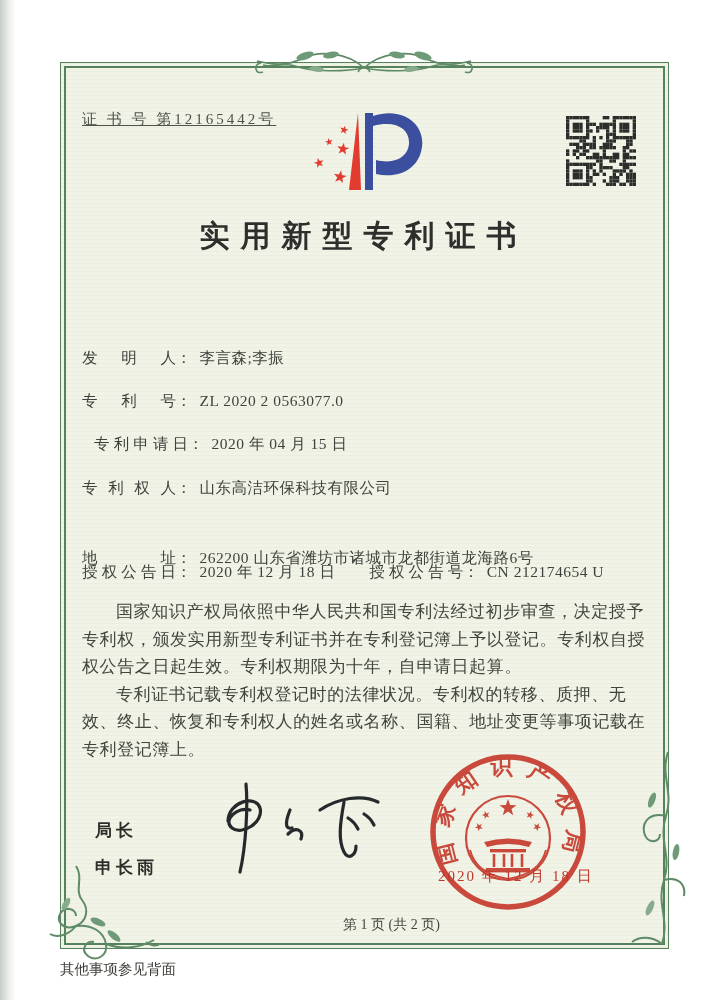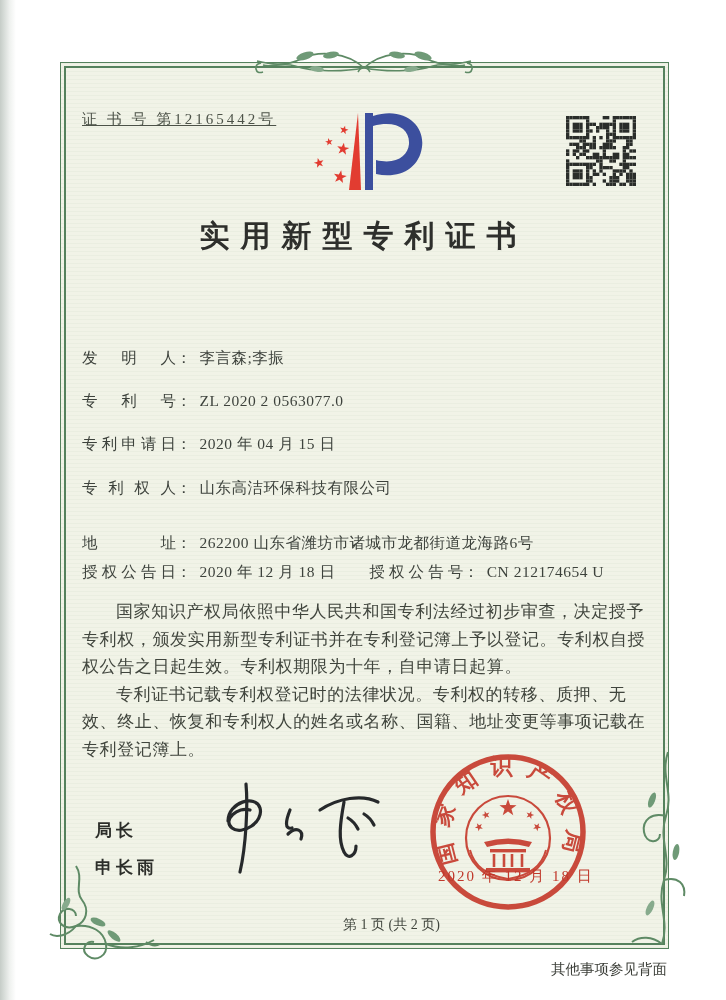--- a/index.html
+++ b/index.html
@@ -23,21 +23,21 @@
   .fcolon{display:inline-block;margin-right:8px;}
   .fvalue{letter-spacing:.5px;}
   .grant-pair{display:inline-block;white-space:nowrap;}
   .paras{left:82px;top:598px;width:568px;font-size:17px;line-height:27.5px;
        letter-spacing:.6px;color:#40453d;}
   .paras p{margin:0;text-indent:2em;}
   .signer{left:95px;top:812px;font-family:Liberation Sans, sans-serif;
        font-weight:600;font-size:17px;letter-spacing:4px;color:#2c2e2a;line-height:37px;}
   .seal-date{left:438px;top:867px;font-size:15px;letter-spacing:2px;color:#c0392c;z-index:6;}
   .page-info{left:60px;top:916px;width:607px;text-align:center;font-size:14px;color:#3f443c;padding-left:28px;}
-  .back-note{left:60px;top:960px;width:607px;text-align:right;font-size:14.5px;color:#3c3f39;}
+  .back-note{left:60px;top:960px;width:607px;text-align:left;font-size:14.5px;color:#3c3f39;}
   svg{display:block;}
 </style>
 </head>
 <body>
 
 <div id="page">
 
   <div class="edge-shadow"></div>
 
   <div class="frame"></div>
@@ -355,27 +355,27 @@
     </div>
 
   <div class="abs title">实用新型专利证书</div>
 
   <div class="abs field-row" style="top:348px;">
     <span class="flabel">发明人</span><span class="fcolon">：</span><span class="fvalue">李言森;李振</span>
   </div>
   <div class="abs field-row" style="top:391px;">
     <span class="flabel">专利号</span><span class="fcolon">：</span><span class="fvalue">ZL 2020 2 0563077.0</span>
   </div>
-  <div class="abs field-row" style="top:434px;">
+  <div class="abs field-row" style="top:434px;margin-left:12px;">
     <span class="flabel">专利申请日</span><span class="fcolon">：</span><span class="fvalue">2020 年 04 月 15 日</span>
   </div>
   <div class="abs field-row" style="top:478px;">
     <span class="flabel">专利权人</span><span class="fcolon">：</span><span class="fvalue">山东高洁环保科技有限公司</span>
   </div>
-  <div class="abs field-row" style="top:533px;">
+  <div class="abs field-row" style="top:548px;">
     <span class="flabel">地址</span><span class="fcolon">：</span><span class="fvalue">262200 山东省潍坊市诸城市龙都街道龙海路6号</span>
   </div>
 
   <div class="abs field-row" style="top:562px;">
     <span class="grant-pair">
       <span class="flabel">授权公告日</span><span class="fcolon">：</span><span class="fvalue">2020 年 12 月 18 日</span>
     </span>
     <span class="grant-pair" style="margin-left:30px;">
       <span class="flabel">授权公告号</span><span class="fcolon">：</span><span class="fvalue">CN 212174654 U</span>
     </span>

